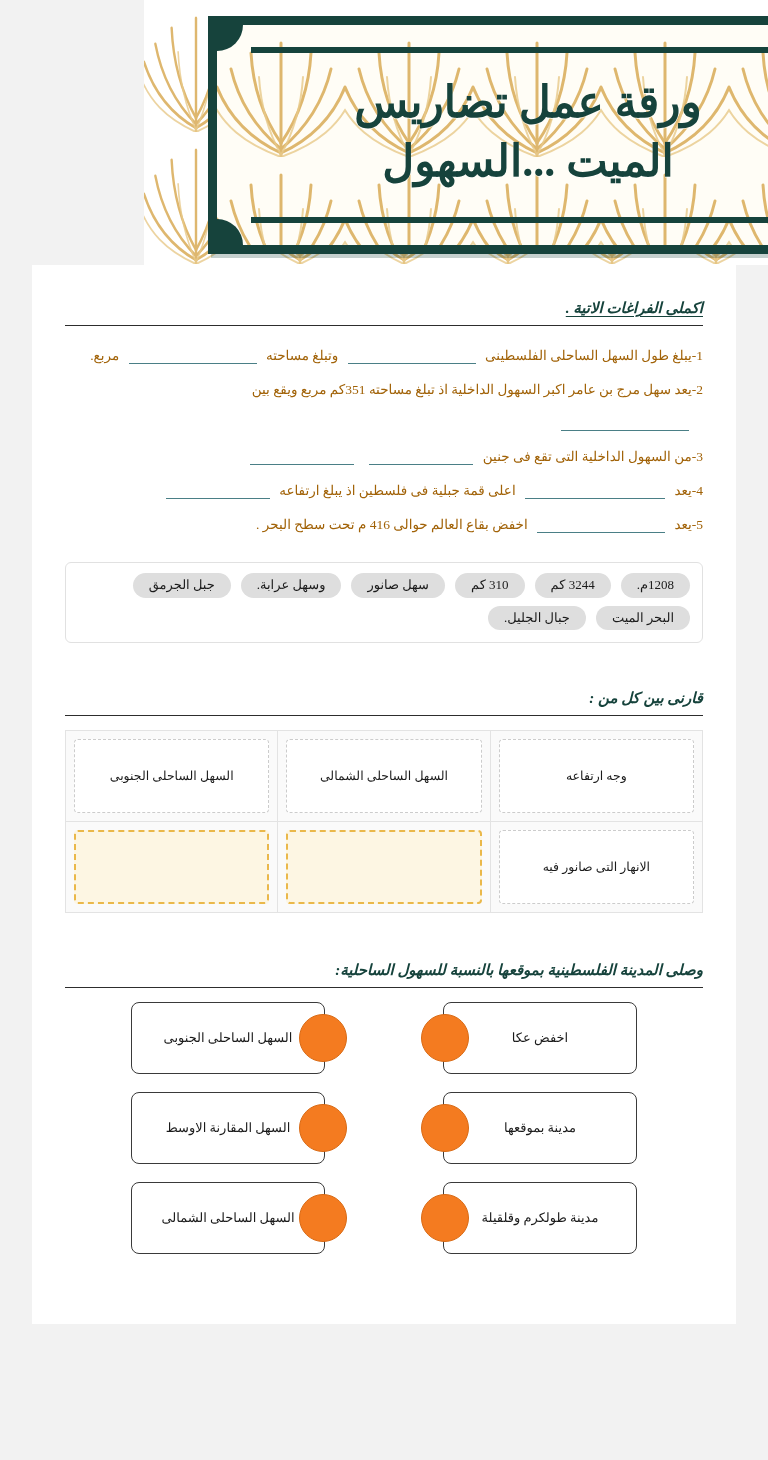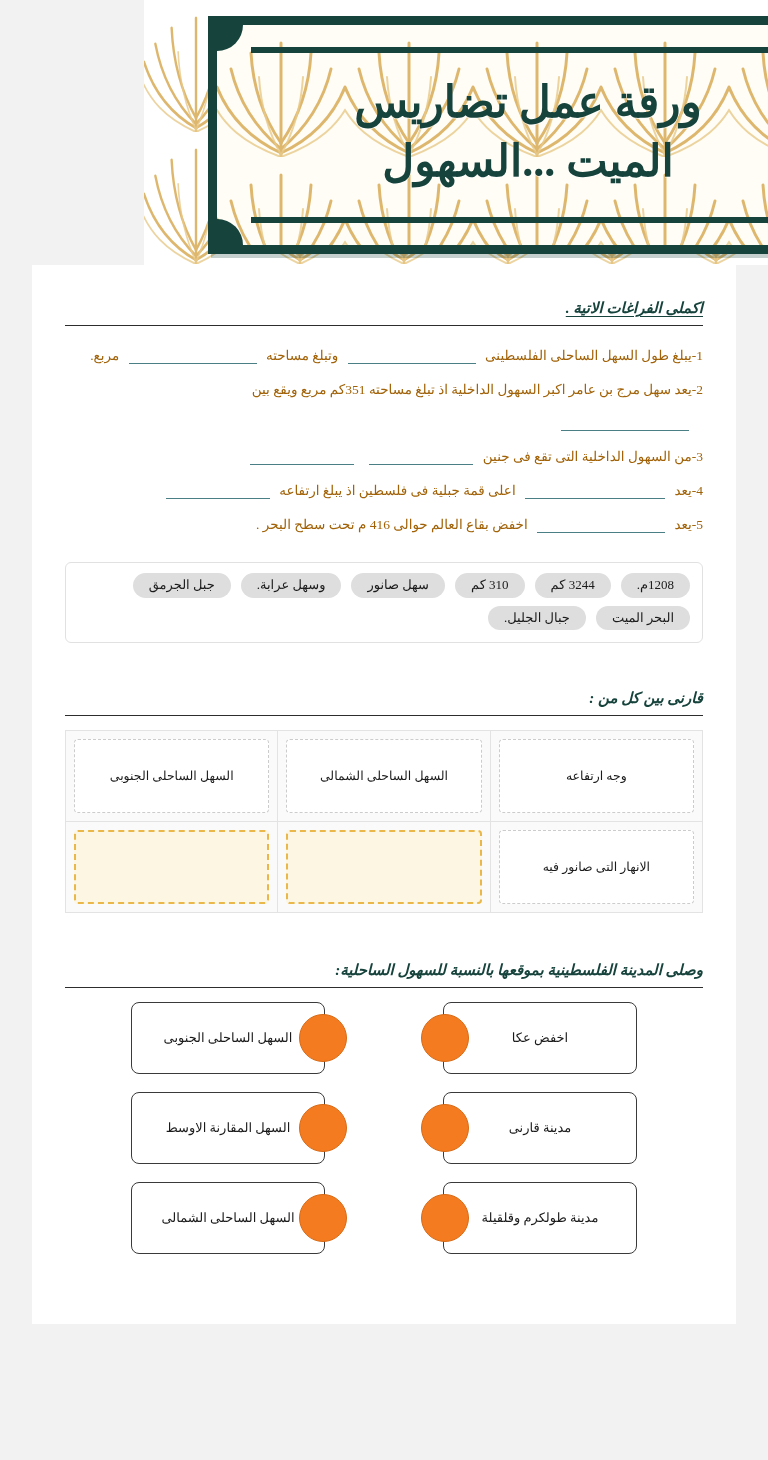--- a/index.html
+++ b/index.html
@@ -394,21 +394,21 @@
             <span class="dot"></span>
           </div>
           <div class="match-item left">
             <span>السهل الساحلى الجنوبى</span>
             <span class="dot"></span>
           </div>
         </div>
 
         <div class="match-row">
           <div class="match-item right">
-            <span>مدينة قارنى</span>
+            <span>مدينة بموقعها</span>
             <span class="dot"></span>
           </div>
           <div class="match-item left">
             <span>السهل المقارنة الاوسط</span>
             <span class="dot"></span>
           </div>
         </div>
 
         <div class="match-row">
           <div class="match-item right">

